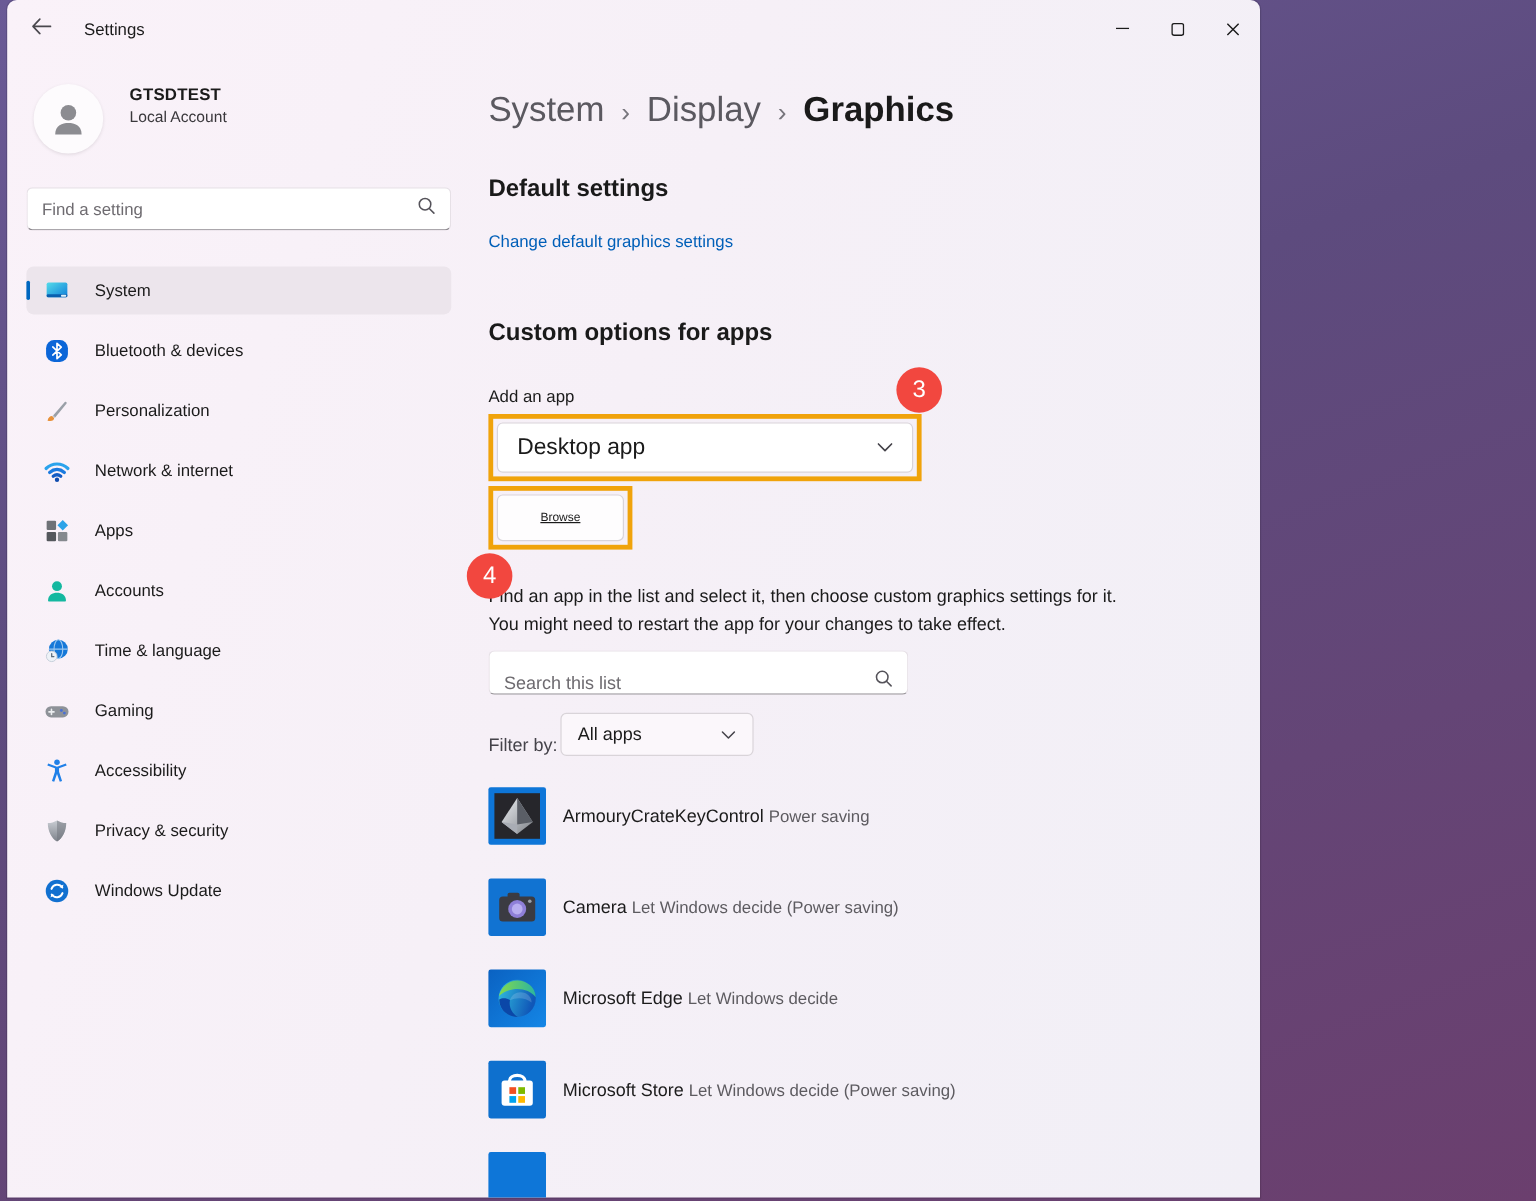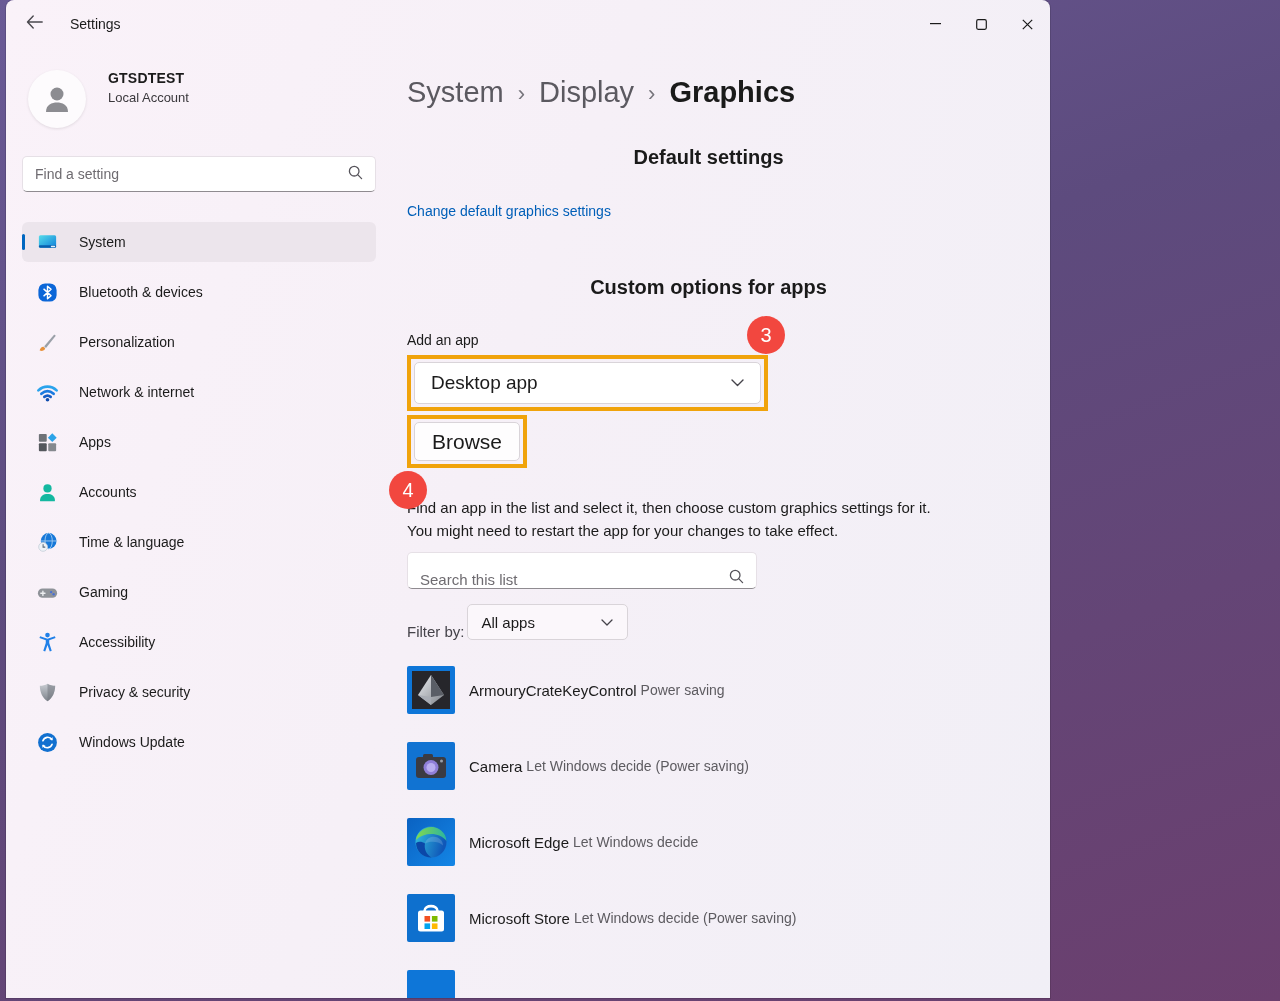--- a/index.html
+++ b/index.html
@@ -51,36 +51,36 @@
   .nav-item.selected::before {
     content:""; position:absolute; left:0; top:12px; width:3px; height:16px;
     border-radius:2px; background:#0067c0;
   }
   .nav-icon { width:23px; height:23px; flex:none; display:flex; }
   
   .breadcrumb { display:flex; align-items:center; gap:14px; font-size:29px; color:#5b5960; }
   .crumb { cursor:pointer; }
   .crumb-sep { font-size:22px; color:#77757c; padding-top:3px; }
   .crumb-current { color:#1a1a1a; font-weight:600; cursor:default; }
-  .section-heading { font-size:20px; font-weight:700; color:#1a1a1a;text-align:center; }
+  .section-heading { font-size:20px; font-weight:700; color:#1a1a1a; }
   .h-default { margin-top:37px; }
-  .link { margin-top:34px; font-size:14px; color:#005fb8; cursor:pointer; width:fit-content; }
+  .link { margin-top:24px; font-size:14px; color:#005fb8; cursor:pointer; width:fit-content; }
   .h-custom { margin-top:57px; }
   .field-label { margin-top:33px; font-size:14px; color:#1b1b1b; }
   .hl-box { border:4px solid #f0a30b; width:fit-content; position:relative; }
   .hl-dropdown { margin-top:7px; width:361px; padding:3px; }
   .hl-browse { margin-top:4px; padding:3px; }
   .dropdown {
     width:347px; height:42px; background:#fff; border:1px solid #d9d4d9; border-radius:5px;
     display:flex; align-items:center; justify-content:space-between; padding:16px 16px;
     font-size:19px; cursor:pointer;
   }
   .btn {
     min-width:106px; height:39px; background:#fefdfe; border:1px solid #d9d4d9; border-radius:5px;
-    display:flex; align-items:center; justify-content:center; font-size:21px; cursor:pointer;
+    display:flex; align-items:center; justify-content:center; font-size:10px; cursor:pointer;text-decoration:underline;
   }
   .badge {
     position:absolute; width:38px; height:38px; border-radius:50%; background:#f2473f;
     color:#fff; font-size:20px; font-weight:400; display:flex; align-items:center; justify-content:center;
     z-index:5;
   }
   .badge-3 { right:-21px; top:-43px; }
   .badge-4 { left:-22px; bottom:-45px; }
   .description { margin-top:28px; width:540px; font-size:15px; line-height:23px; color:#1b1b1b; }
   .list-search {

